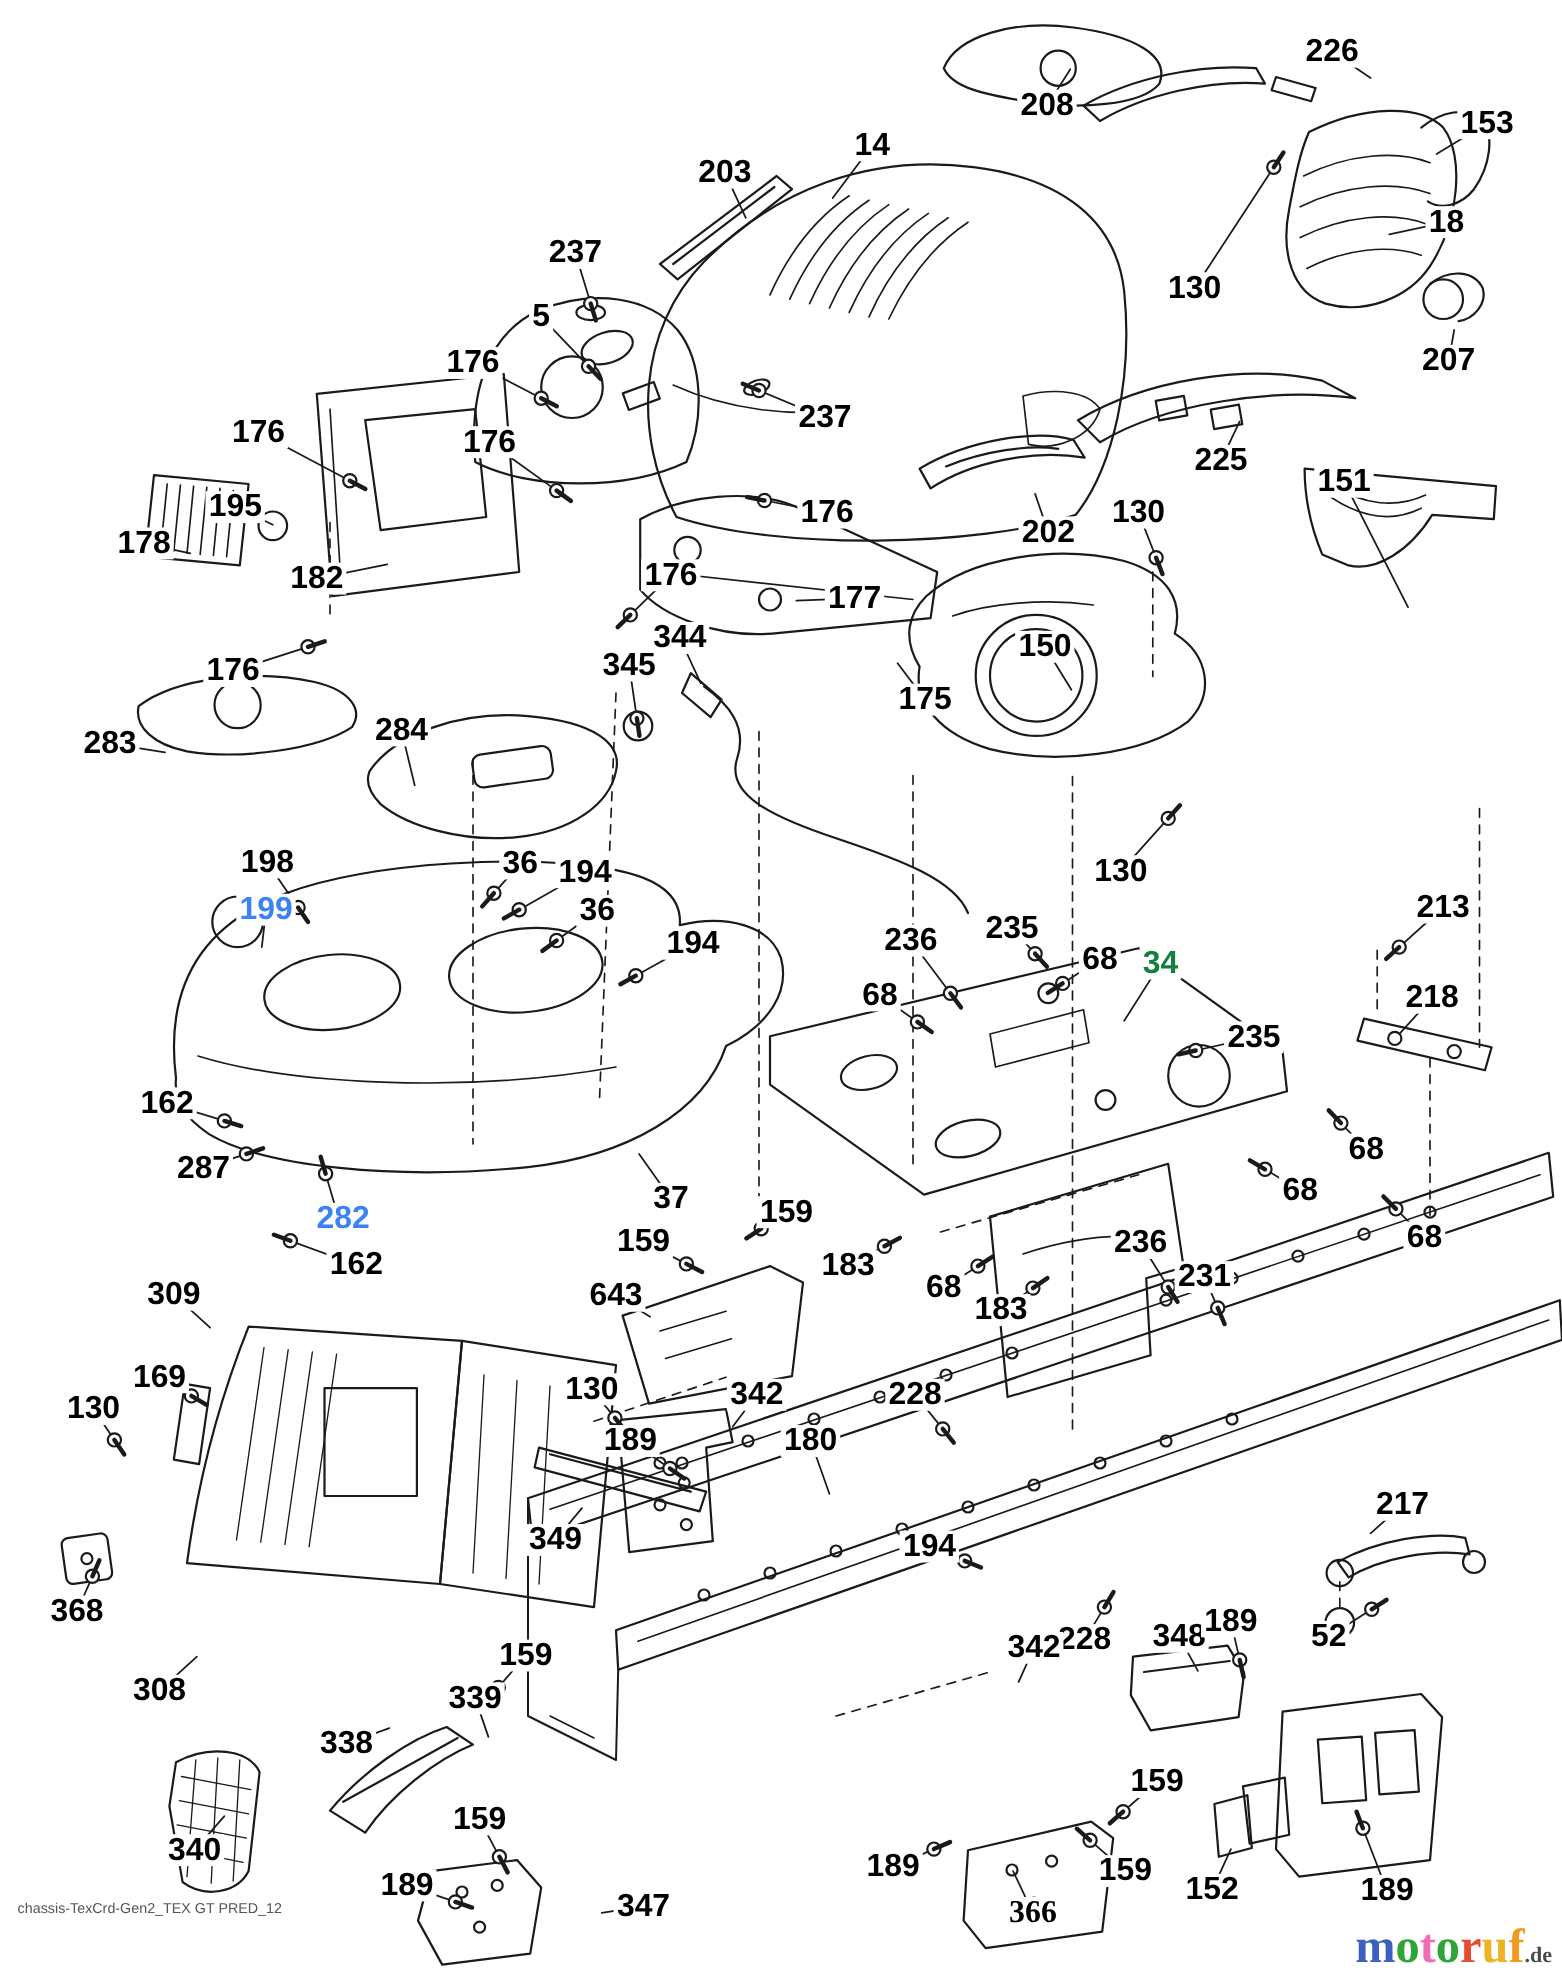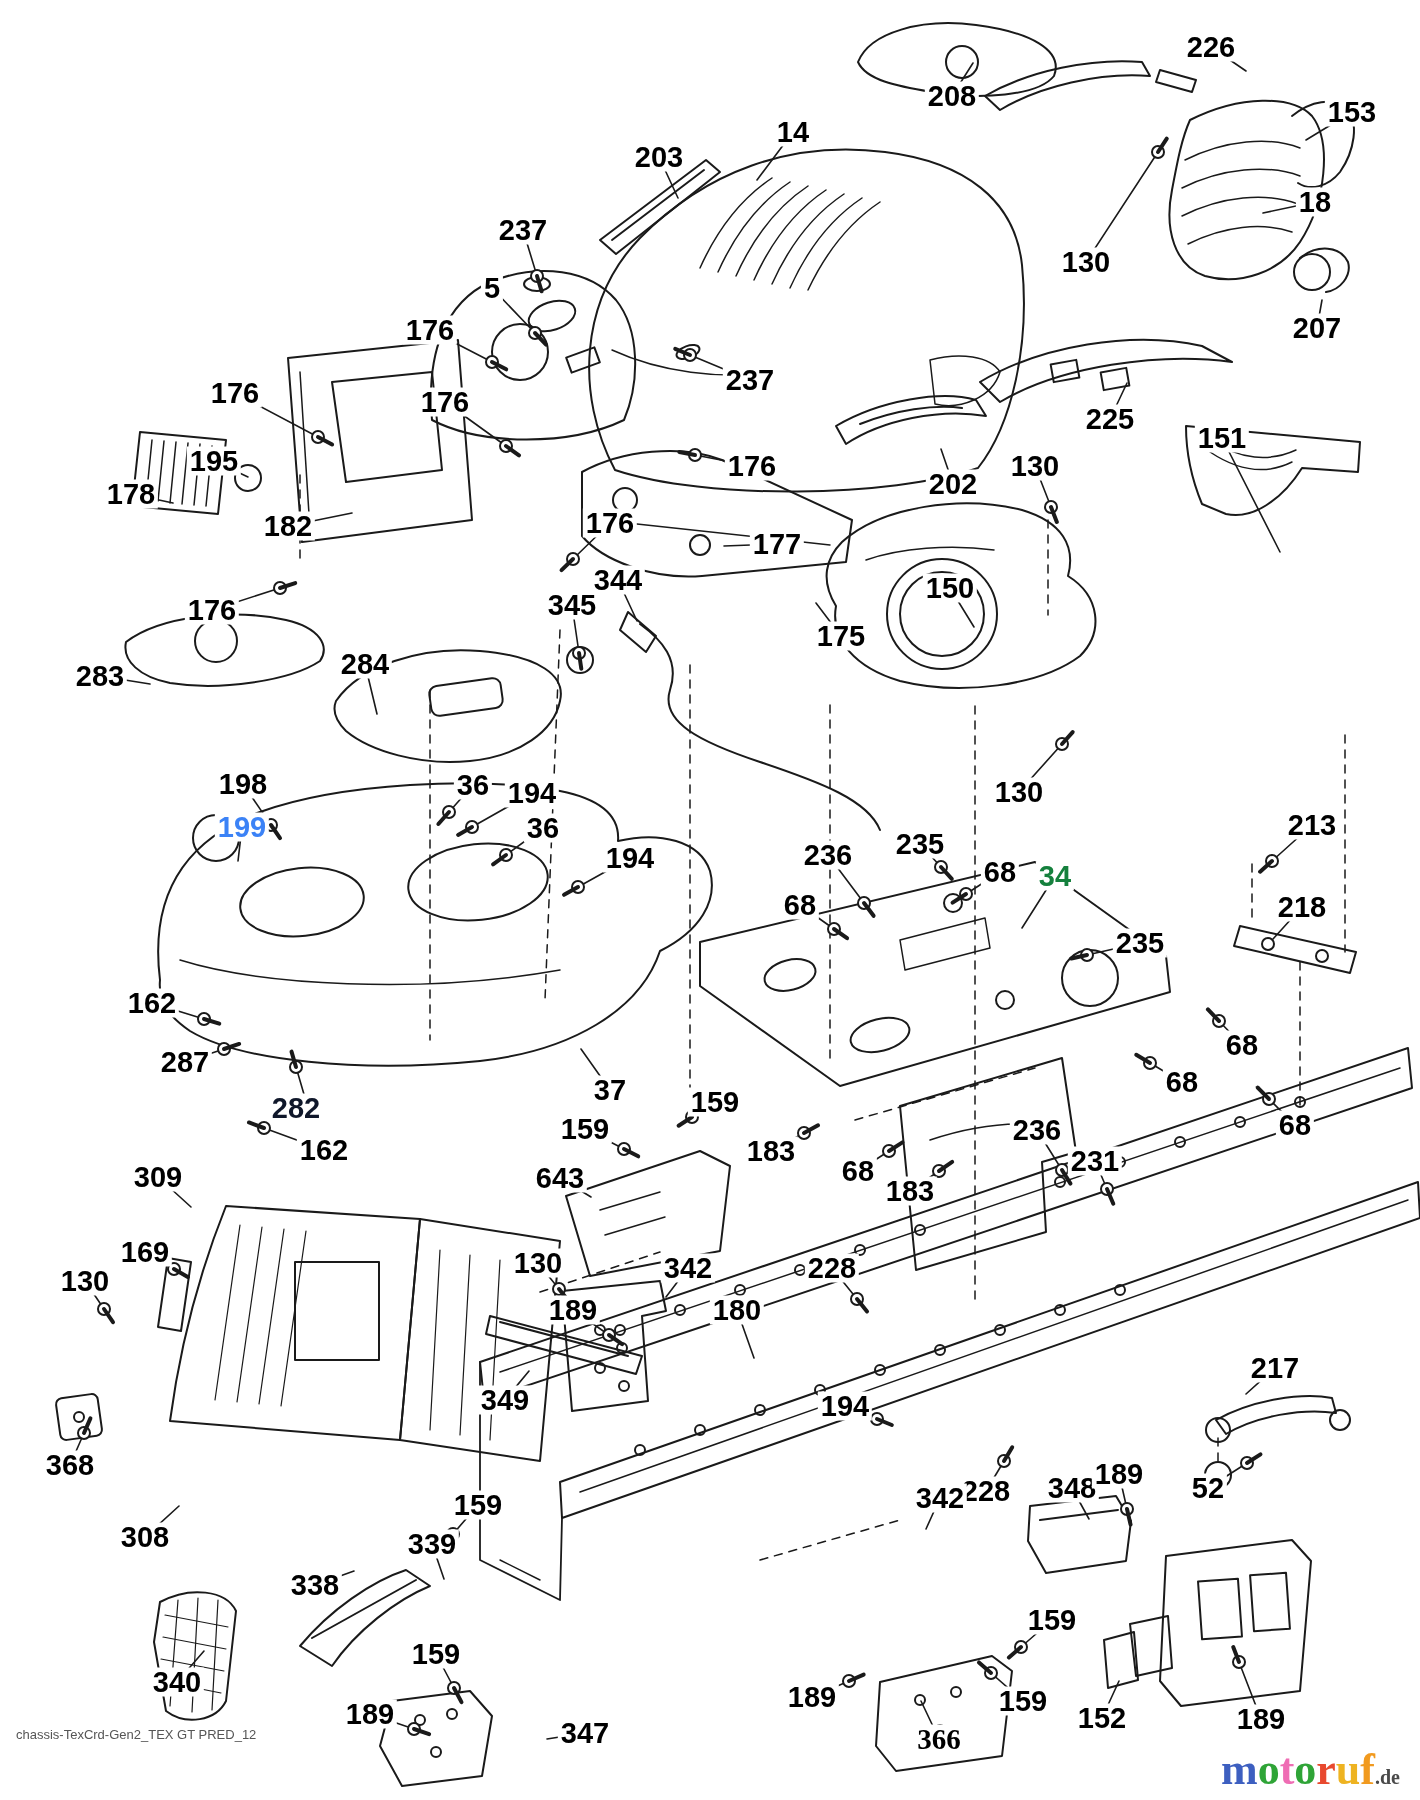--- a/index.html
+++ b/index.html
@@ -11,21 +11,21 @@
   .label{
     position:absolute;transform:translate(-50%,-50%);
     font-weight:bold;font-size:29px;line-height:1;color:#000;
     background:#fff;padding:0 3px;white-space:nowrap;letter-spacing:0px;
   }
   #footer-code{
     position:absolute;left:14px;top:1726px;font-size:13px;color:#555;
     font-family:"Liberation Sans", sans-serif;background:#fff;padding:1px 2px;
   }
   #logo{
-    position:absolute;right:18px;top:1748px;
+    position:absolute;right:7px;top:1748px;
     font-family:"Liberation Serif", serif;font-weight:bold;font-size:44px;line-height:1;
     background:#fff;padding:0 2px;
   }
   #logo .suffix{font-size:20px;font-weight:bold;}
   svg path, svg line, svg circle, svg ellipse, svg rect, svg polyline{vector-effect:non-scaling-stroke;}
 </style>
 </head>
 <body>
 
 <div id="stage">
@@ -516,21 +516,21 @@
       <div class="label" style="left: 100px; top: 676px; color: rgb(0, 0, 0);">283</div>
       <div class="label" style="left: 365px; top: 664px; color: rgb(0, 0, 0);">284</div>
       <div class="label" style="left: 243px; top: 784px; color: rgb(0, 0, 0);">198</div>
       <div class="label" style="left: 242px; top: 827px; color: #3b82f6;">199</div>
       <div class="label" style="left: 473px; top: 785px; color: rgb(0, 0, 0);">36</div>
       <div class="label" style="left: 532px; top: 793px; color: rgb(0, 0, 0);">194</div>
       <div class="label" style="left: 543px; top: 828px; color: rgb(0, 0, 0);">36</div>
       <div class="label" style="left: 630px; top: 858px; color: rgb(0, 0, 0);">194</div>
       <div class="label" style="left: 152px; top: 1003px; color: rgb(0, 0, 0);">162</div>
       <div class="label" style="left: 185px; top: 1062px; color: rgb(0, 0, 0);">287</div>
-      <div class="label" style="left: 296px; top: 1108px; color: #0f172a; text-align: right;">282</div>
+      <div class="label" style="left: 312px; top: 1108px; color: #3b82f6; text-align: right;">282</div>
       <div class="label" style="left: 324px; top: 1150px; color: rgb(0, 0, 0);">162</div>
       <div class="label" style="left: 610px; top: 1090px; color: rgb(0, 0, 0);">37</div>
       <div class="label" style="left: 828px; top: 855px; color: rgb(0, 0, 0);">236</div>
       <div class="label" style="left: 920px; top: 844px; color: rgb(0, 0, 0);">235</div>
       <div class="label" style="left: 1000px; top: 872px; color: rgb(0, 0, 0);">68</div>
       <div class="label" style="left: 1055px; top: 876px; color: #15803d;">34</div>
       <div class="label" style="left: 800px; top: 905px; color: rgb(0, 0, 0);">68</div>
       <div class="label" style="left: 1140px; top: 943px; color: rgb(0, 0, 0);">235</div>
       <div class="label" style="left: 1312px; top: 825px; color: rgb(0, 0, 0);">213</div>
       <div class="label" style="left: 1302px; top: 907px; color: rgb(0, 0, 0);">218</div>

